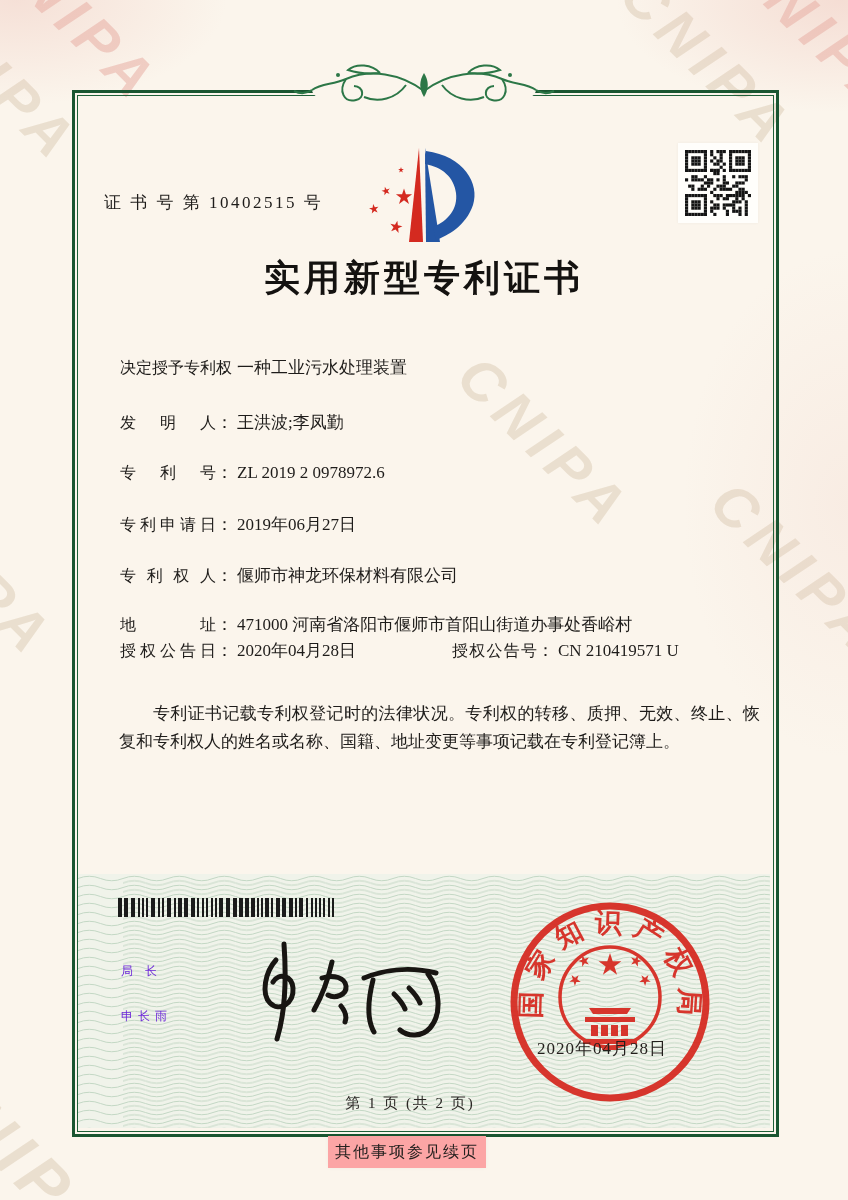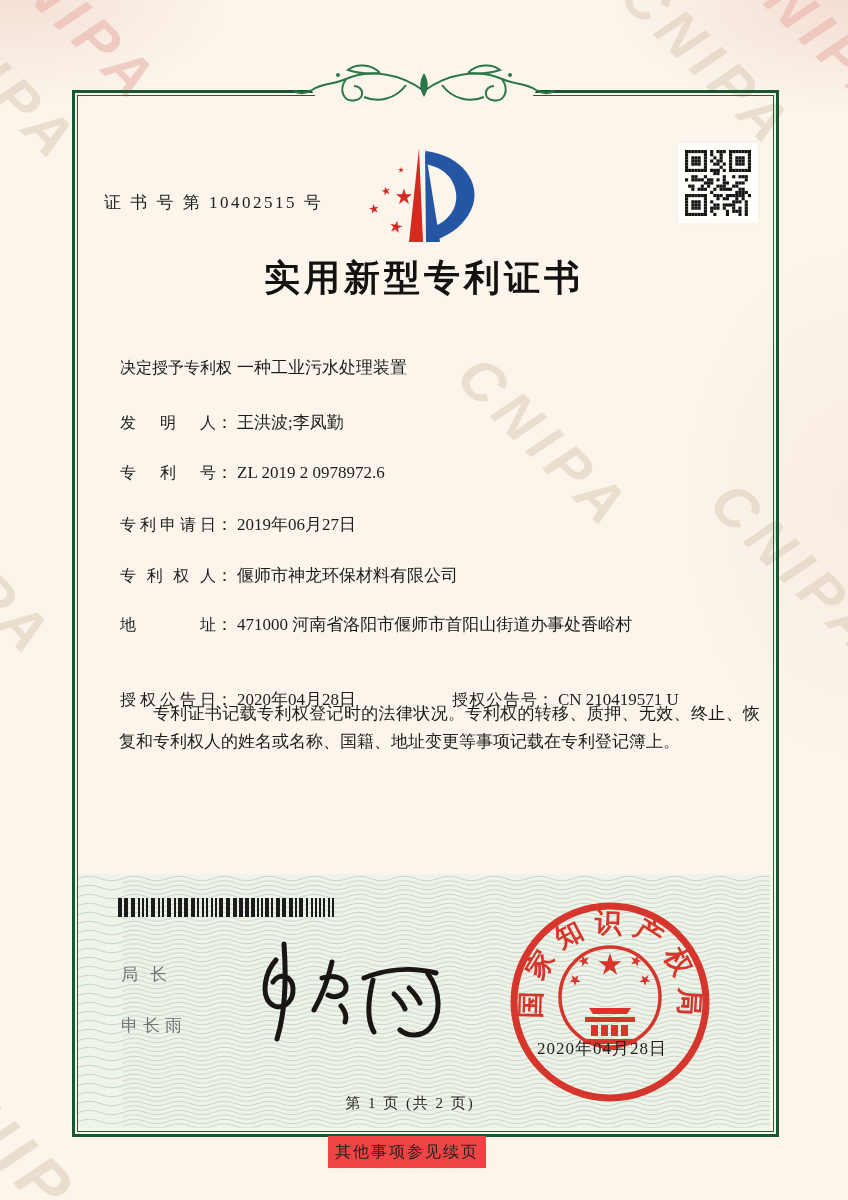--- a/index.html
+++ b/index.html
@@ -32,31 +32,31 @@
   .row{position:absolute;left:120px;font-size:17px;z-index:3;white-space:nowrap;}
   .row .lbl{display:inline-block;width:96px;font-size:16px;text-align:justify;text-align-last:justify;vertical-align:baseline;}
   .row .val{margin-left:4px;}
   .grant2{position:absolute;left:332px;top:0;}
   .grant2 .lbl{width:85px;}
   .body-text{position:absolute;left:119px;top:700px;width:641px;z-index:3;
              font-size:17px;line-height:27.5px;text-align:justify;}
   .body-text p{margin:0;text-indent:2em;}
   .barcode{position:absolute;left:118px;top:898px;width:219px;height:19px;z-index:3;}
   .officer{position:absolute;left:121px;top:963px;z-index:3;
-           font-family:Liberation Sans, sans-serif;font-size:17px;color:#737373;}
+           font-family:Liberation Sans, sans-serif;font-size:12px;color:#6d28d9;}
   .officer .o-title{letter-spacing:12px;margin-bottom:17px;}
   .officer .o-name{letter-spacing:5px;margin-top:28px;}
   .signature{position:absolute;left:246px;top:938px;width:205px;height:108px;z-index:4;}
   .seal{position:absolute;left:505px;top:897px;width:210px;height:210px;z-index:5;}
   .seal-date{position:absolute;left:-8px;top:140px;width:100%;text-align:center;z-index:6;
              font-size:17px;letter-spacing:1px;color:#231f1c;}
   .page-info{position:absolute;left:0;top:1094px;width:820px;text-align:center;z-index:3;
              font-size:15px;letter-spacing:2px;color:#2a2624;}
   .next-note{position:absolute;left:328px;top:1136px;width:158px;height:32px;z-index:3;
-             background:#ef4444;display:flex;align-items:center;justify-content:center;
+             background:#fca5a5;display:flex;align-items:center;justify-content:center;
              font-size:16px;letter-spacing:2px;color:#262220;box-shadow:0 0 4px rgba(0,0,0,.04);}
 </style>
 </head>
 <body>
 
 <svg width="0" height="0" style="position:absolute" aria-hidden="true">
   <defs>
     <path id="star5" d="M0,-10 L2.25,-3.09 L9.51,-3.09 L3.63,1.18 L5.88,8.09 L0,3.82 L-5.88,8.09 L-3.63,1.18 L-9.51,-3.09 L-2.25,-3.09 Z"></path>
   </defs>
 </svg>
@@ -354,21 +354,21 @@
   <div class="row" style="top:513px">
     <span class="lbl">专利申请日</span><span>：</span><span class="val">2019年06月27日</span>
   </div>
   <div class="row" style="top:564px">
     <span class="lbl">专利权人</span><span>：</span><span class="val">偃师市神龙环保材料有限公司</span>
   </div>
   <div class="row" style="top:613px">
     <span class="lbl">地址</span><span>：</span><span class="val">471000 河南省洛阳市偃师市首阳山街道办事处香峪村</span>
   </div>
 
-  <div class="row" style="top:688px">
+  <div class="row" style="top:639px">
     <span class="lbl">授权公告日</span><span>：</span><span class="val">2020年04月28日</span>
     <span class="grant2">
       <span class="lbl">授权公告号</span><span>：</span><span class="val">CN 210419571 U</span>
     </span>
   </div>
 
   <div class="body-text">
     <p>专利证书记载专利权登记时的法律状况。专利权的转移、质押、无效、终止、恢复和专利权人的姓名或名称、国籍、地址变更等事项记载在专利登记簿上。</p>
   </div>
 

